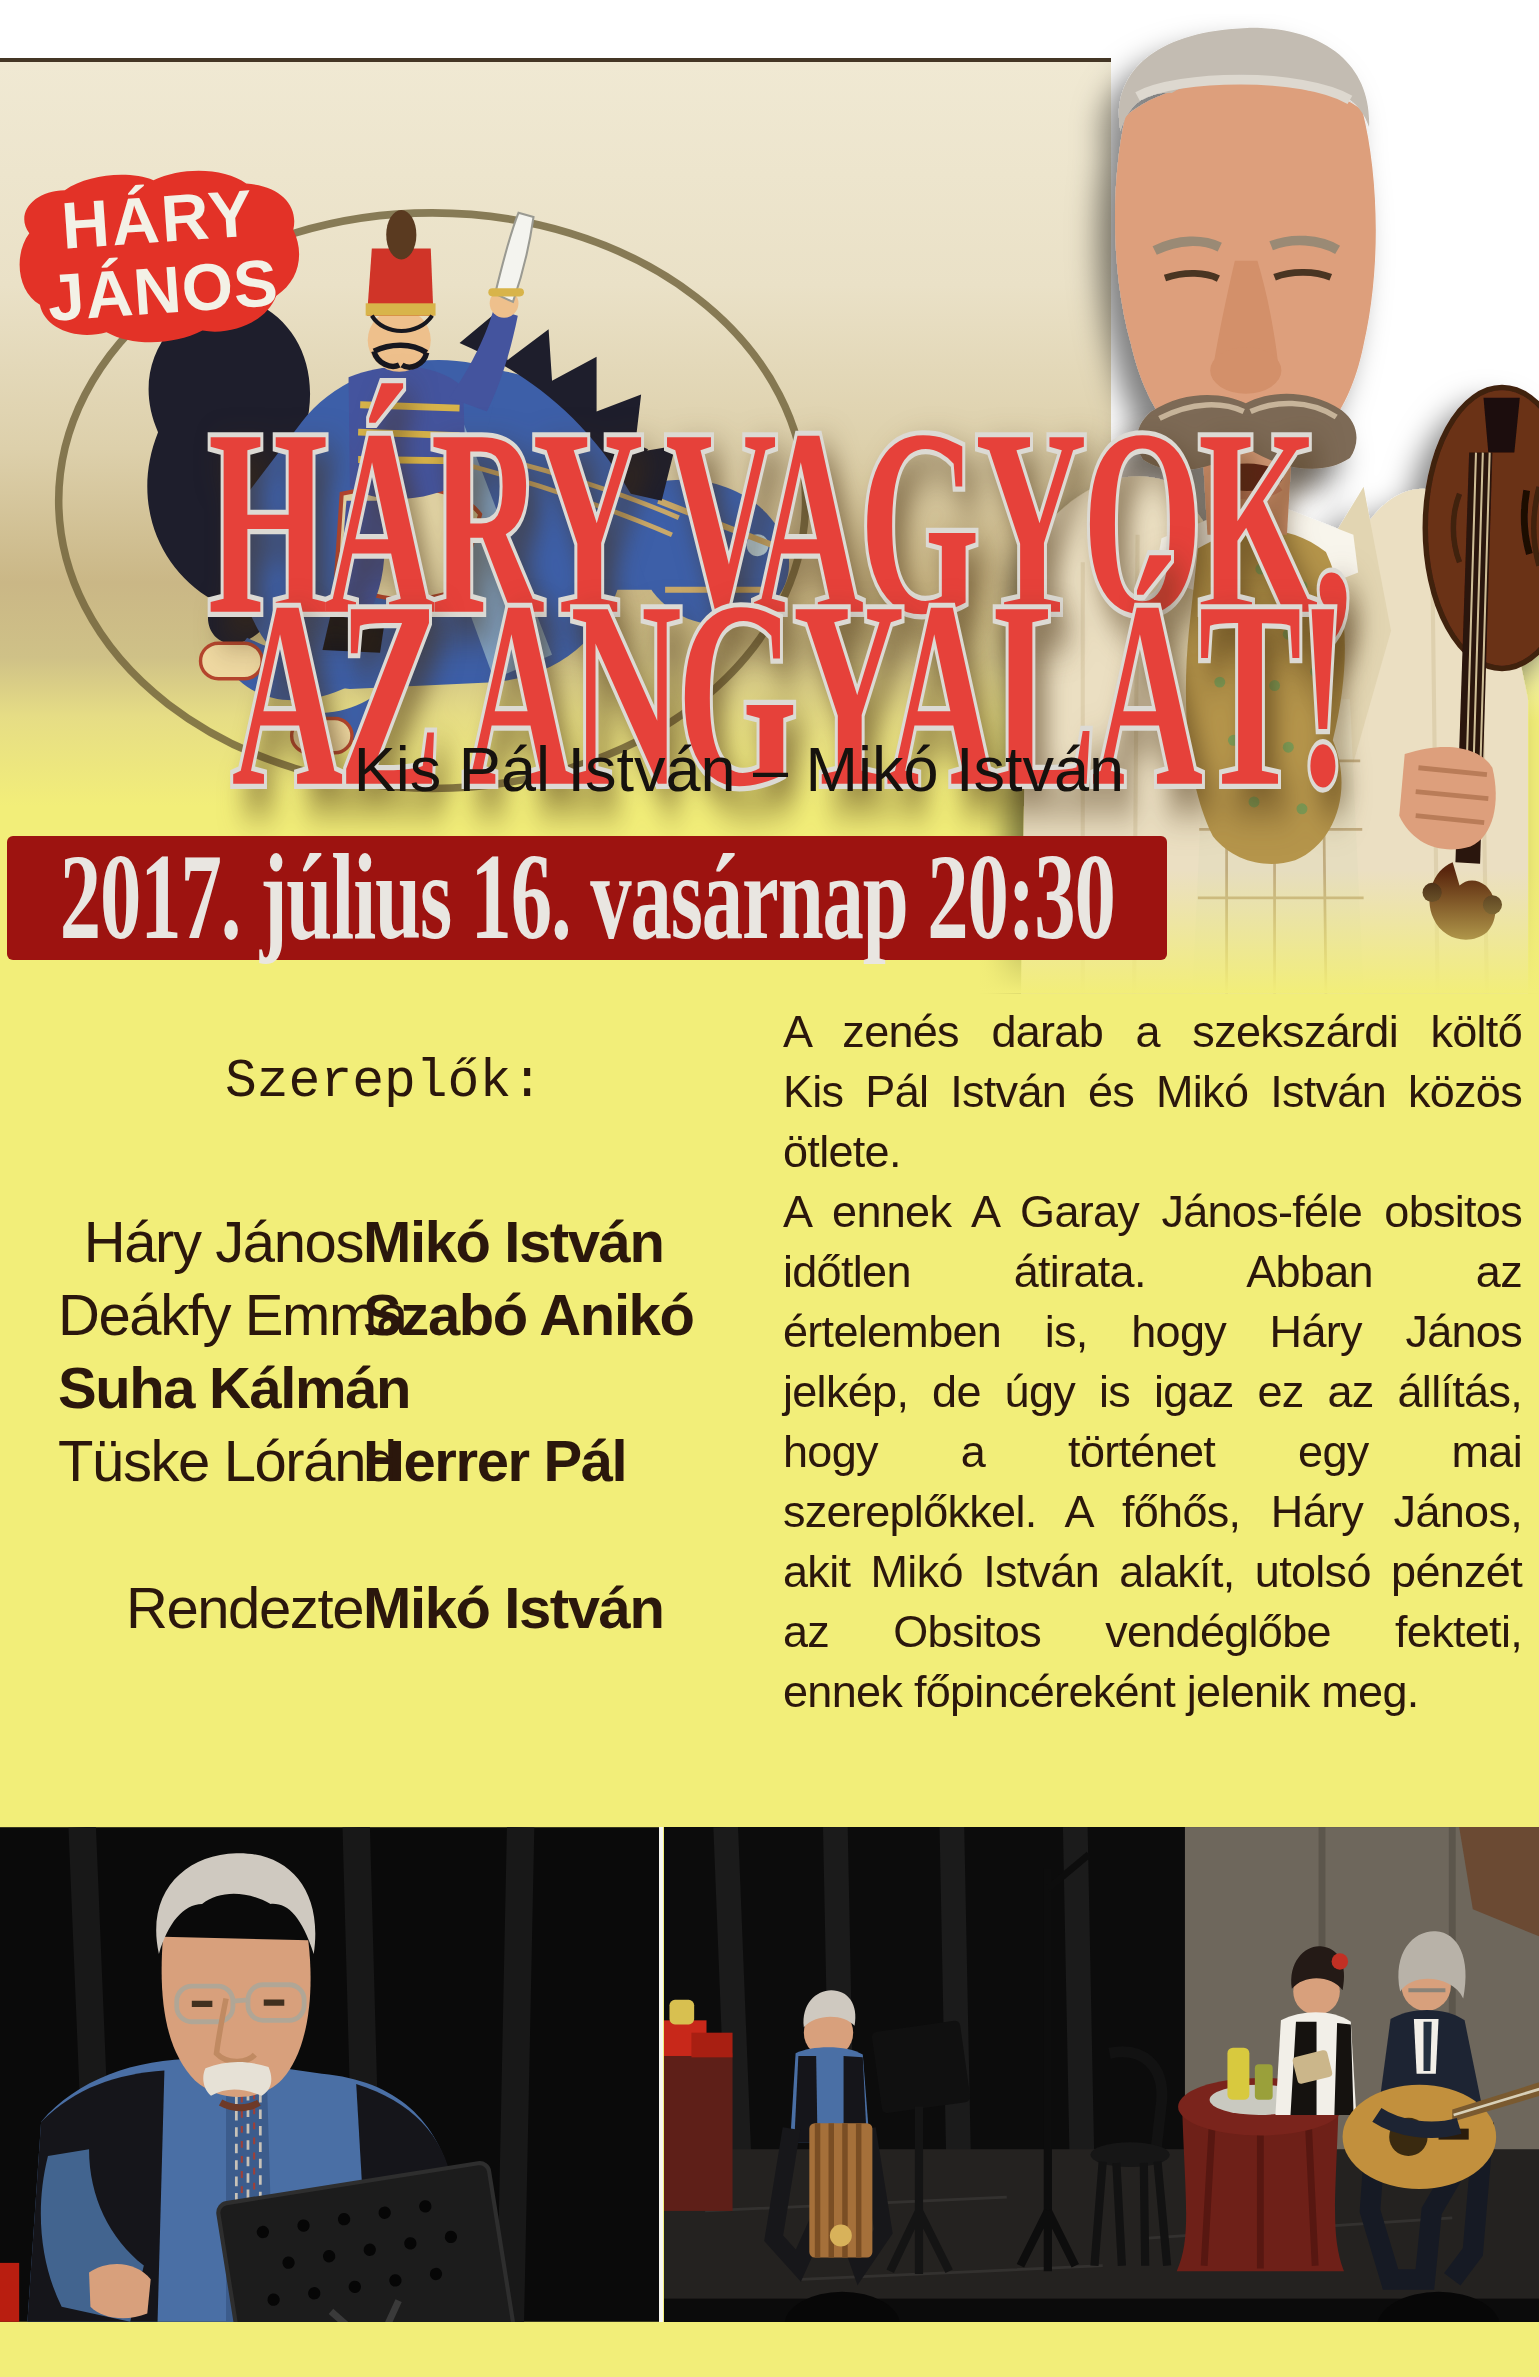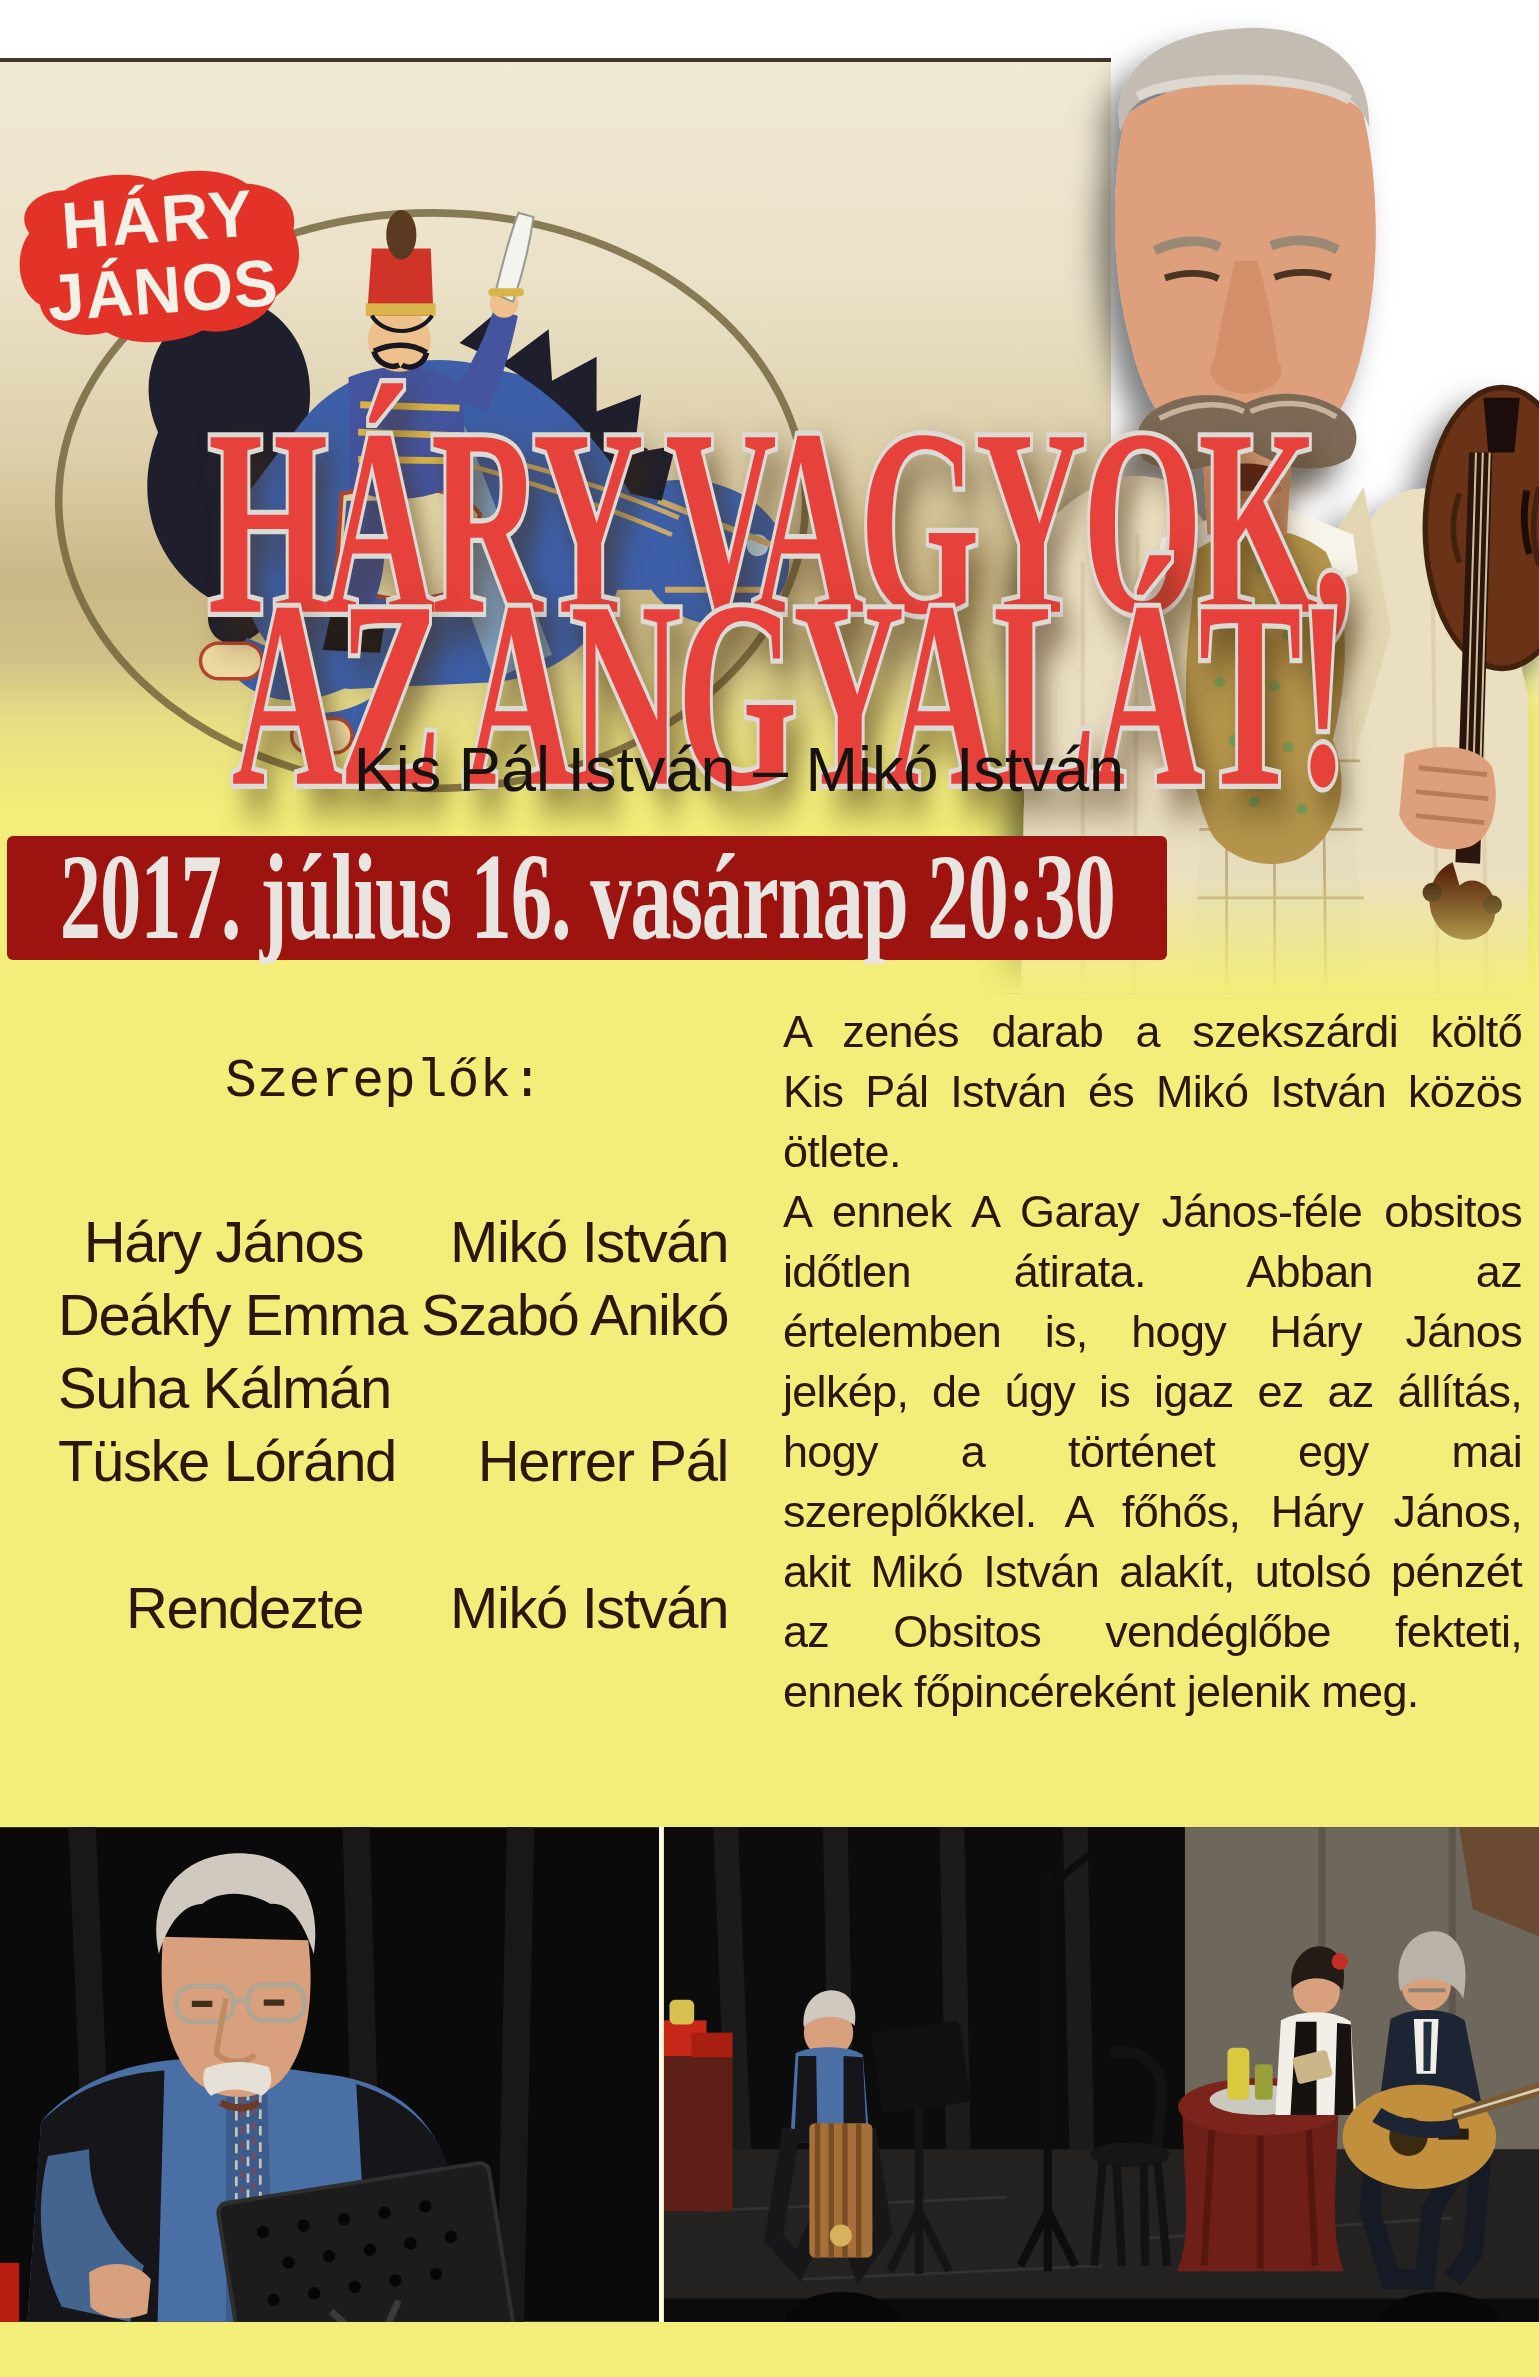--- a/index.html
+++ b/index.html
@@ -37,24 +37,24 @@
   
   .banner{position:absolute;left:6.9px;top:836px;width:1160px;height:124px;background:#9d1310;
     display:flex;align-items:center;justify-content:center;border-radius:6px;}
   .banner-text{white-space:nowrap;font-family:"Liberation Serif",serif;font-weight:bold;
     color:#e9e6e1;font-size:106px;letter-spacing:-1.4px;transform:scale(.78,1.15);}
 
   
   .cast-heading{position:absolute;left:384px;top:1082px;transform:translate(-50%,-50%);
     font-family:Liberation Mono, monospace;font-size:53px;color:#2b170c;white-space:nowrap;}
   .cast-rows{position:absolute;left:58px;top:1205px;width:672px;}
-  .cast-row{display:grid;grid-template-columns:305px 329px;column-gap:36px;height:73px;align-items:center;
+  .cast-row{display:grid;grid-template-columns:305px 329px;height:73px;align-items:center;
     font-size:58px;color:#2b170c;letter-spacing:-1.4px;}
   .cast-role{text-align:right;white-space:nowrap;}
-  .cast-actor{text-align:right;font-weight:normal;white-space:nowrap;}
+  .cast-actor{text-align:left;font-weight:bold;white-space:nowrap;}
   .director-row{position:absolute;left:58px;top:1571px;width:672px;}
 
   
   .about{position:absolute;left:783px;top:1002px;width:739px;color:#2b170c;}
   .para-line{font-size:45px;line-height:60px;text-align:justify;text-align-last:justify;letter-spacing:-0.7px;}
   .para-line.last{text-align-last:left;}
 
   
   .photo-left{position:absolute;left:0;top:1827px;width:659px;height:495px;overflow:hidden;}
   .photo-right{position:absolute;left:664px;top:1827px;width:876px;height:495px;overflow:hidden;}

